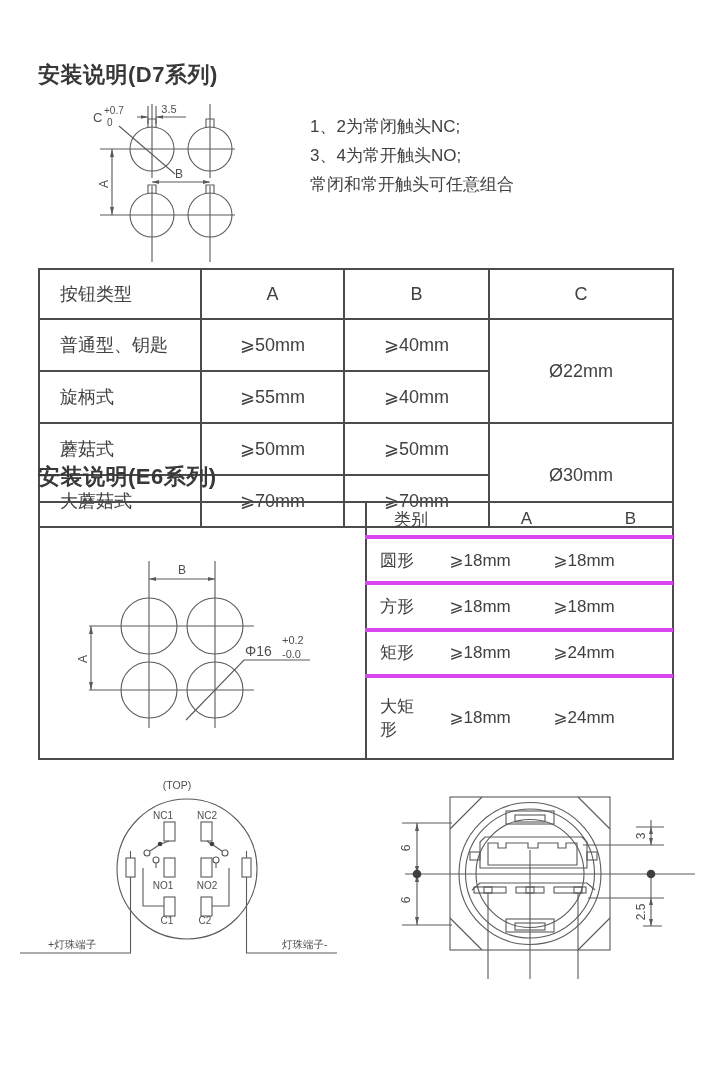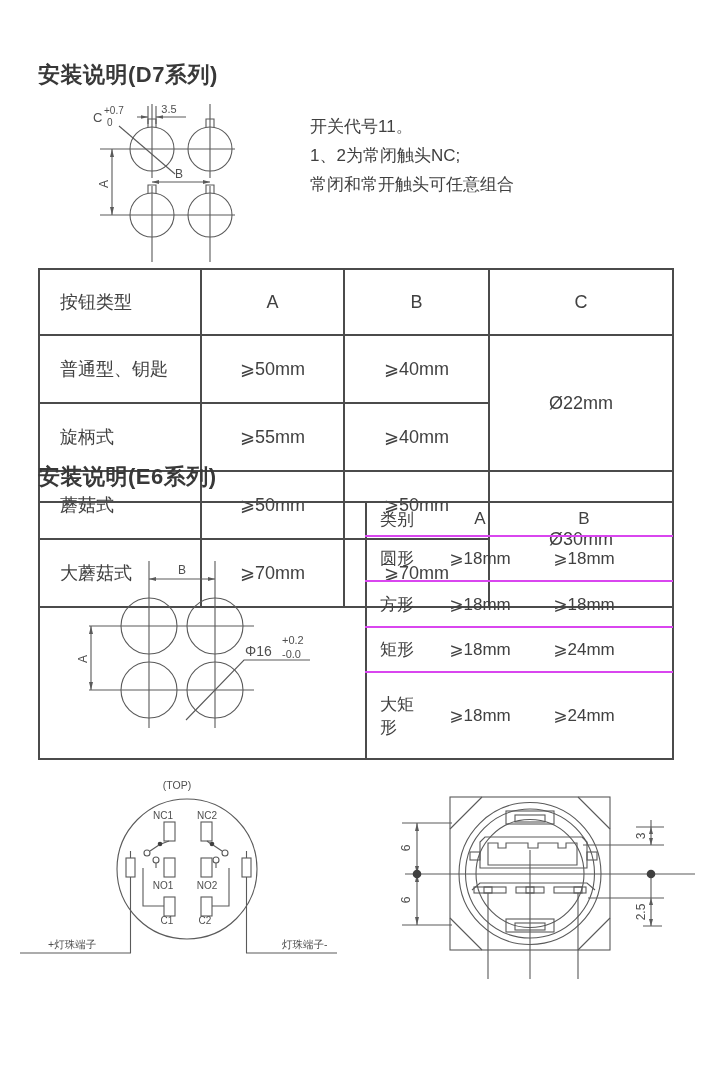--- a/index.html
+++ b/index.html
@@ -2,28 +2,28 @@
 <html><head>
 <meta charset="utf-8">
 <style>
   html,body{margin:0;padding:0;background:#fff;}
   #page{position:relative;width:711px;height:979px;background:#fff;overflow:hidden;
         font-family:"Liberation Sans","DejaVu Sans",sans-serif;color:#3f3f3f;}
   .title{position:absolute;left:38px;font-size:22px;font-weight:600;color:#383838;letter-spacing:0.5px;}
   .notes{position:absolute;left:310px;top:112px;font-size:17px;line-height:29px;color:#404040;}
   
   table.d7{position:absolute;left:38px;top:268px;width:634px;border-collapse:collapse;table-layout:fixed;}
-  table.d7 td{border:2px solid #4b4b4b;font-size:18px;color:#414141;height:34px;text-align:center;padding:16px;}
+  table.d7 td{border:2px solid #4b4b4b;font-size:18px;color:#414141;height:34px;text-align:center;padding:8px;}
   table.d7 td.typ{text-align:left;padding-left:20px;}
   table.d7 tr.hd td{height:32px;}
   
   .e6box{position:absolute;left:38px;top:501px;width:632px;height:255px;border:2px solid #4b4b4b;}
   table.e6{position:absolute;left:325px;top:0;width:307px;height:255px;border-collapse:collapse;table-layout:fixed;border-left:2px solid #4b4b4b;}
-  table.e6 td{font-size:17px;color:#414141;text-align:center;padding:0;border-top:2px solid #d946ef;}
-  table.e6 tr:first-child td{border-top:none;height:32px;}
+  table.e6 td{font-size:17px;color:#414141;text-align:center;padding:0;border-top:4px solid #d946ef;}
+  table.e6 tr:first-child td{border-top:none;height:32px;text-align:right;}
   table.e6 td.typ{text-align:left;padding-left:13px;}
   svg{position:absolute;overflow:visible;}
   svg text{font-family:"Liberation Sans","DejaVu Sans",sans-serif;fill:#4f4f4f;}
   .ln{stroke:#5a5a5a;stroke-width:1.1;fill:none;}
   .ar{fill:#5a5a5a;stroke:none;}
   .dot{fill:#3f3f3f;stroke:none;}
 </style>
 </head>
 <body>
 
@@ -58,22 +58,22 @@
       <text x="38" y="24" font-size="13">C</text>
       <text x="49" y="16" font-size="10">+0.7</text>
       <text x="52" y="28" font-size="10">0</text>
       <text x="114" y="15" font-size="11" text-anchor="middle">3.5</text>
       <text x="51" y="88" font-size="12" text-anchor="middle" transform="rotate(-90 51 86)">A</text>
       <text x="124" y="80" font-size="12" text-anchor="middle">B</text>
     </g>
   </svg>
 
   <div class="notes">
-    <div>开关代号11。</div>
     <div>1、2为常闭触头NC;</div>
+    <div>3、4为常开触头NO;</div>
     <div>常闭和常开触头可任意组合</div>
   </div>
 
   <table class="d7">
     <colgroup>
         <col style="width:162px">
         <col style="width:143px">
         <col style="width:145px">
         <col style="width:184px">
       </colgroup>

